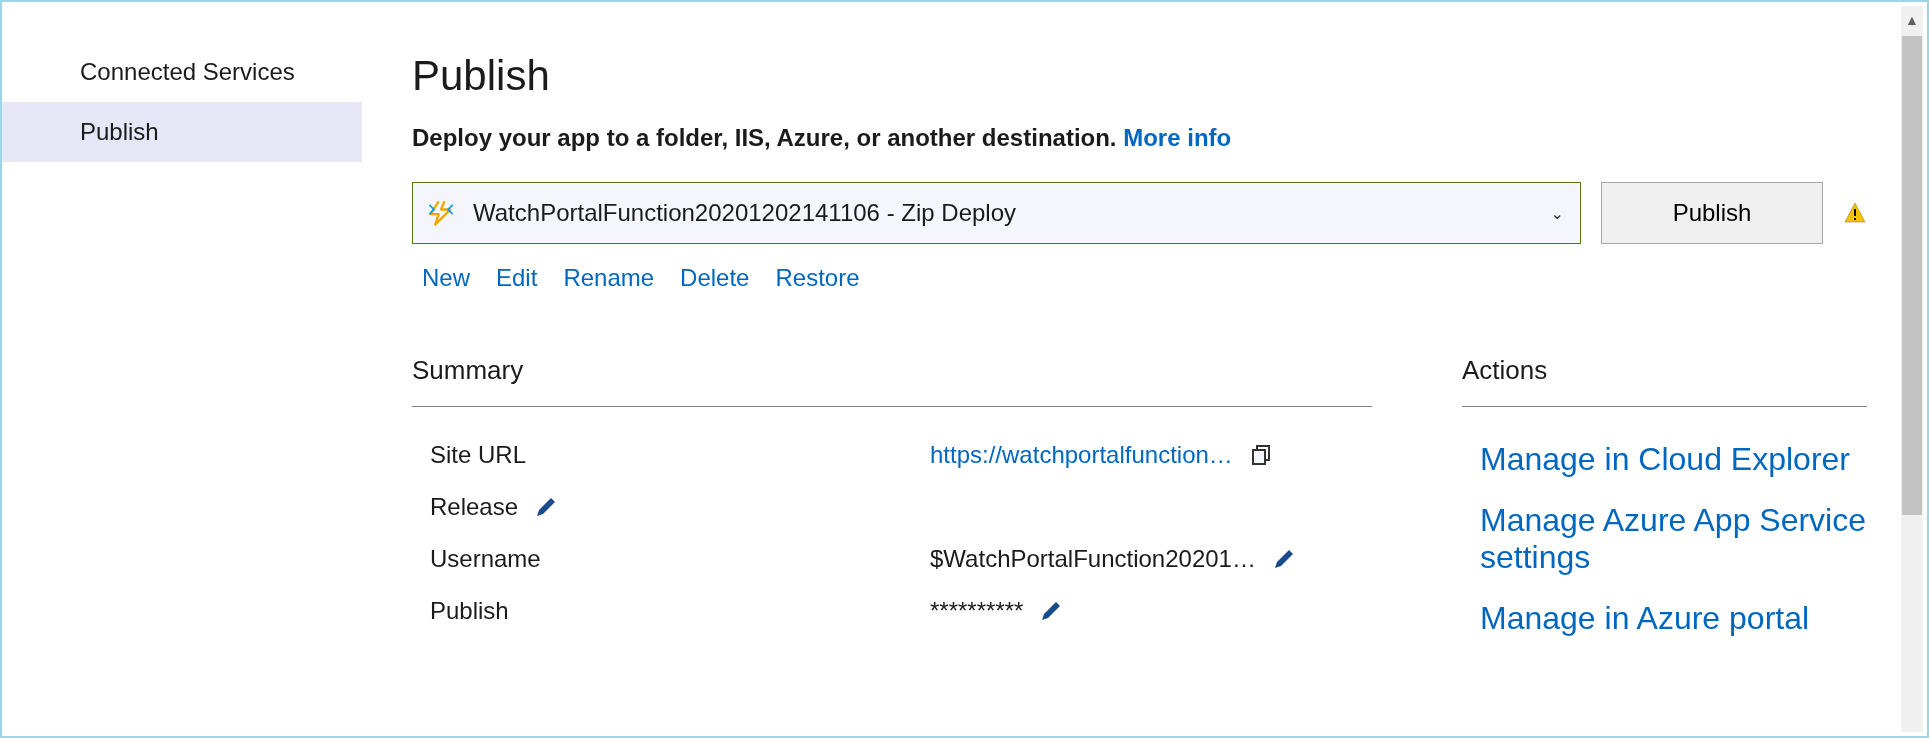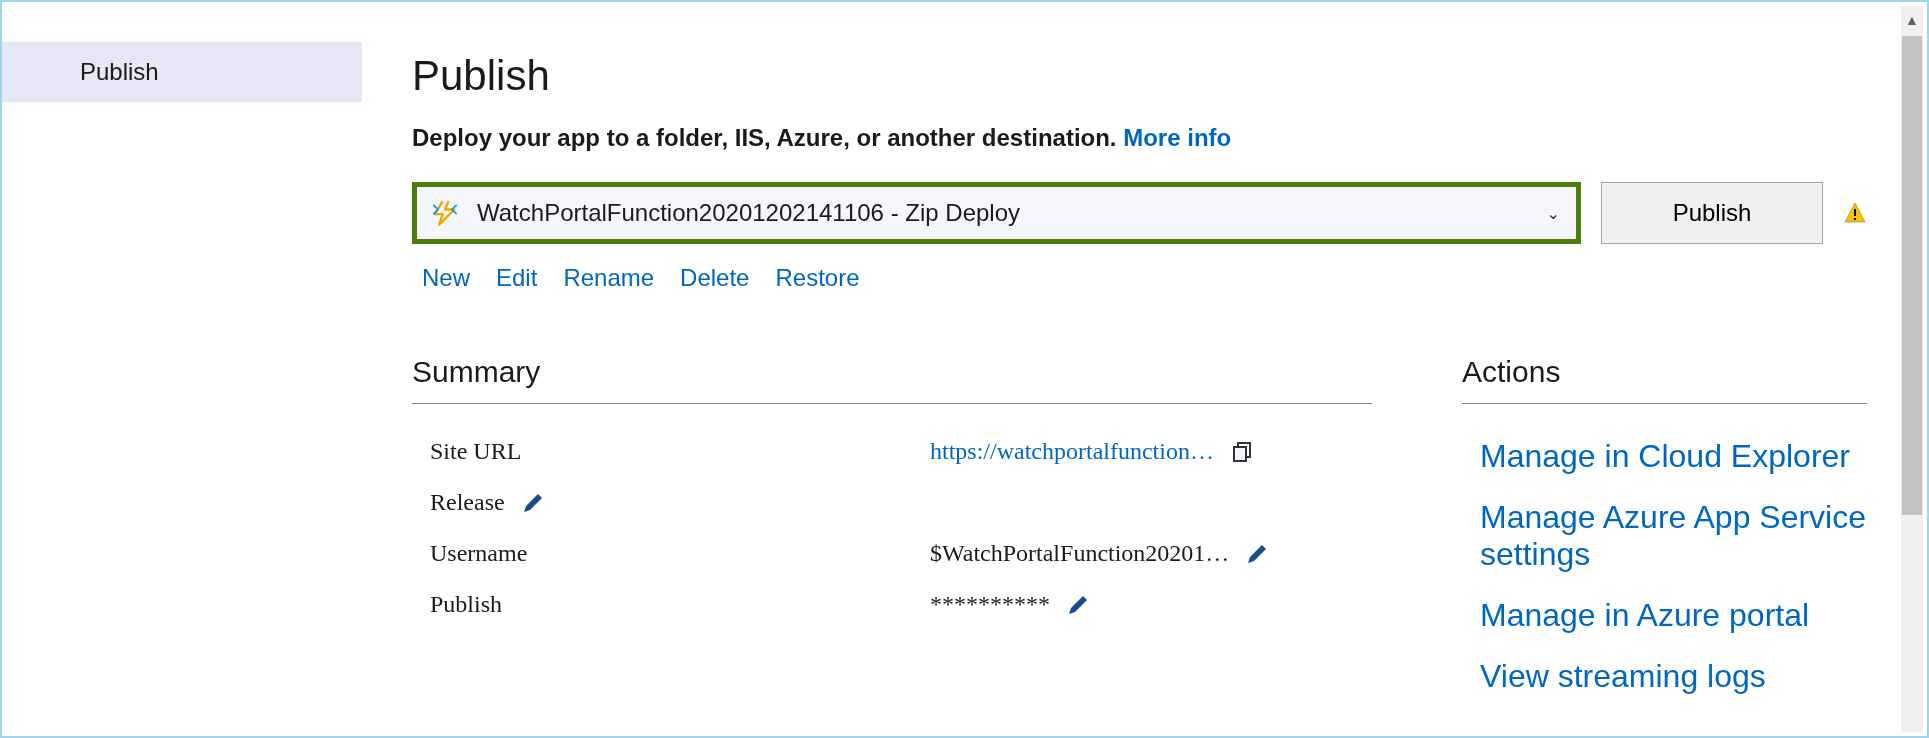--- a/index.html
+++ b/index.html
@@ -54,21 +54,21 @@
 
   
   .profile-row {
     display: flex;
     align-items: stretch;
     gap: 20px;
     margin-bottom: 20px;
   }
   .profile-select {
     flex: 1 1 auto;
-    border: 5px solid #4d7c0f;
+    border: 1px solid #4d7c0f;
     background: #f4f6fc;
     display: flex;
     align-items: center;
     padding: 0 16px 0 14px;
     height: 62px;
     cursor: pointer;
     position: relative;
   }
   .profile-select .icon-func {
     width: 28px; height: 28px;
@@ -116,35 +116,34 @@
   
   .columns {
     display: flex;
     gap: 90px;
     align-items: flex-start;
   }
   .col-summary { flex: 0 0 960px; }
   .col-actions { flex: 1 1 auto; }
 
   .section-title {
-    font-size: 30px;
+    font-size: 26px;
     font-weight: 400;
-    padding-bottom: 14px;
+    padding-bottom: 20px;
     border-bottom: 1px solid #808080;
     margin-bottom: 34px;
   }
 
   
   .summary-row {
     display: flex;
     align-items: flex-start;
     font-size: 24px;
     margin-bottom: 24px;
     padding-left: 18px;
-    font-family: Liberation Serif, serif;
   }
   .summary-row .label {
     flex: 0 0 500px;
     color: #1b1b1b;
   }
   .summary-row .value {
     flex: 1 1 auto;
     display: flex;
     align-items: center;
     gap: 16px;
@@ -200,20 +199,21 @@
     cursor: pointer;
   }
   .scrollbar .track { flex: 1 1 auto; }
 </style>
 </head>
 <body>
 
 <div class="window">
 
   <nav class="sidebar">
+    <div class="sidebar-item">Connected Services</div>
     <div class="sidebar-item active">Publish</div>
   </nav>
 
   <main class="main">
     <h1 class="title">Publish</h1>
 
     <p class="subtitle">
       <span>Deploy your app to a folder, IIS, Azure, or another destination. </span><a href="#">More info</a>
     </p>
 
@@ -288,21 +288,20 @@
           </div>
         </div>
       </section>
 
       <section class="col-actions">
         <div class="section-title">Actions</div>
         <div class="actions-list">
           <a class="action-link">Manage in Cloud Explorer</a>
           <a class="action-link">Manage Azure App Service settings</a>
           <a class="action-link">Manage in Azure portal</a>
-          <a class="action-link">View streaming logs</a>
         </div>
       </section>
 
     </div>
   </main>
 
   <div class="scrollbar">
     <div class="arrow">▲</div>
     <div class="thumb"></div>
     <div class="track"></div>

